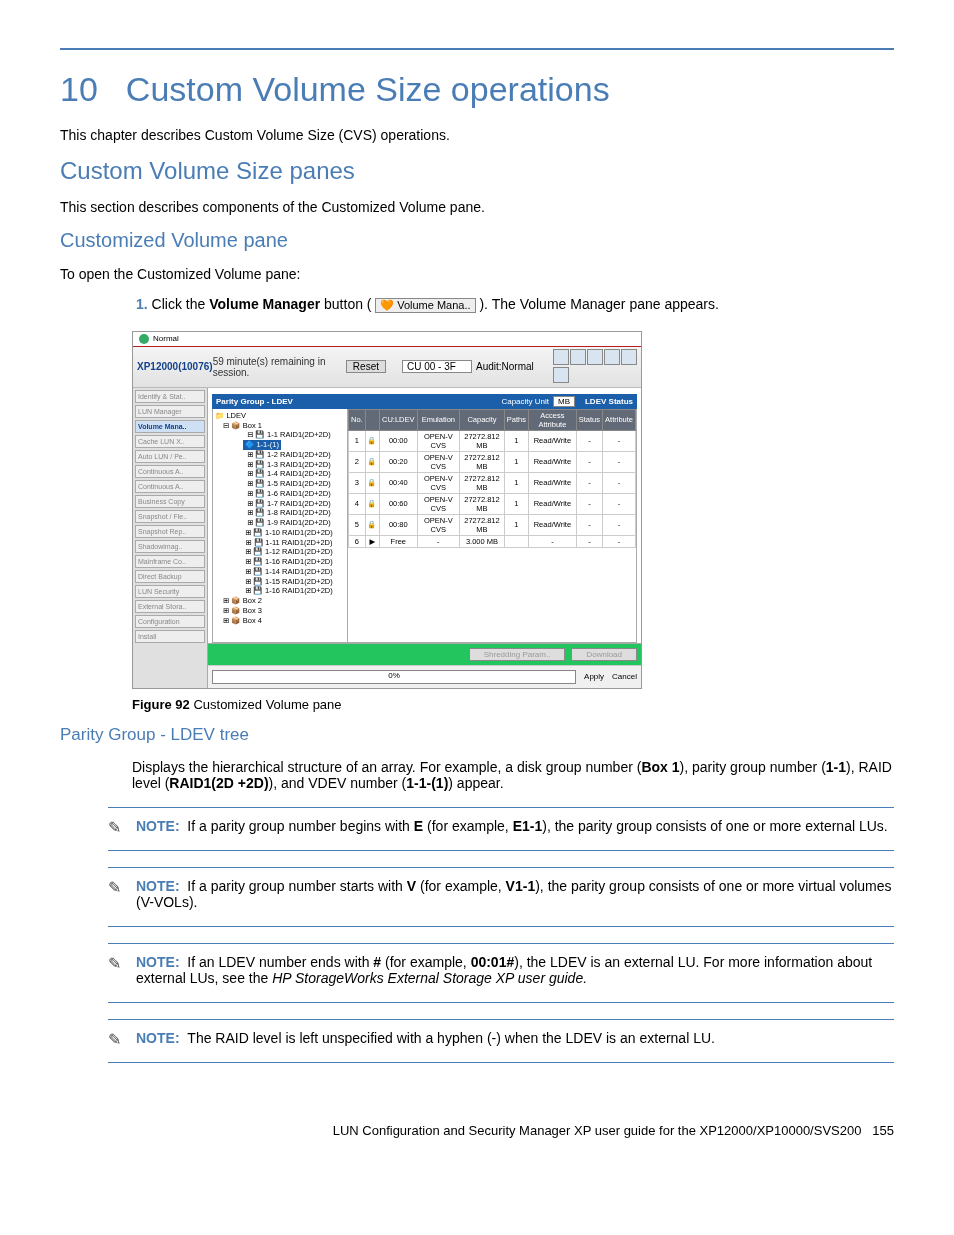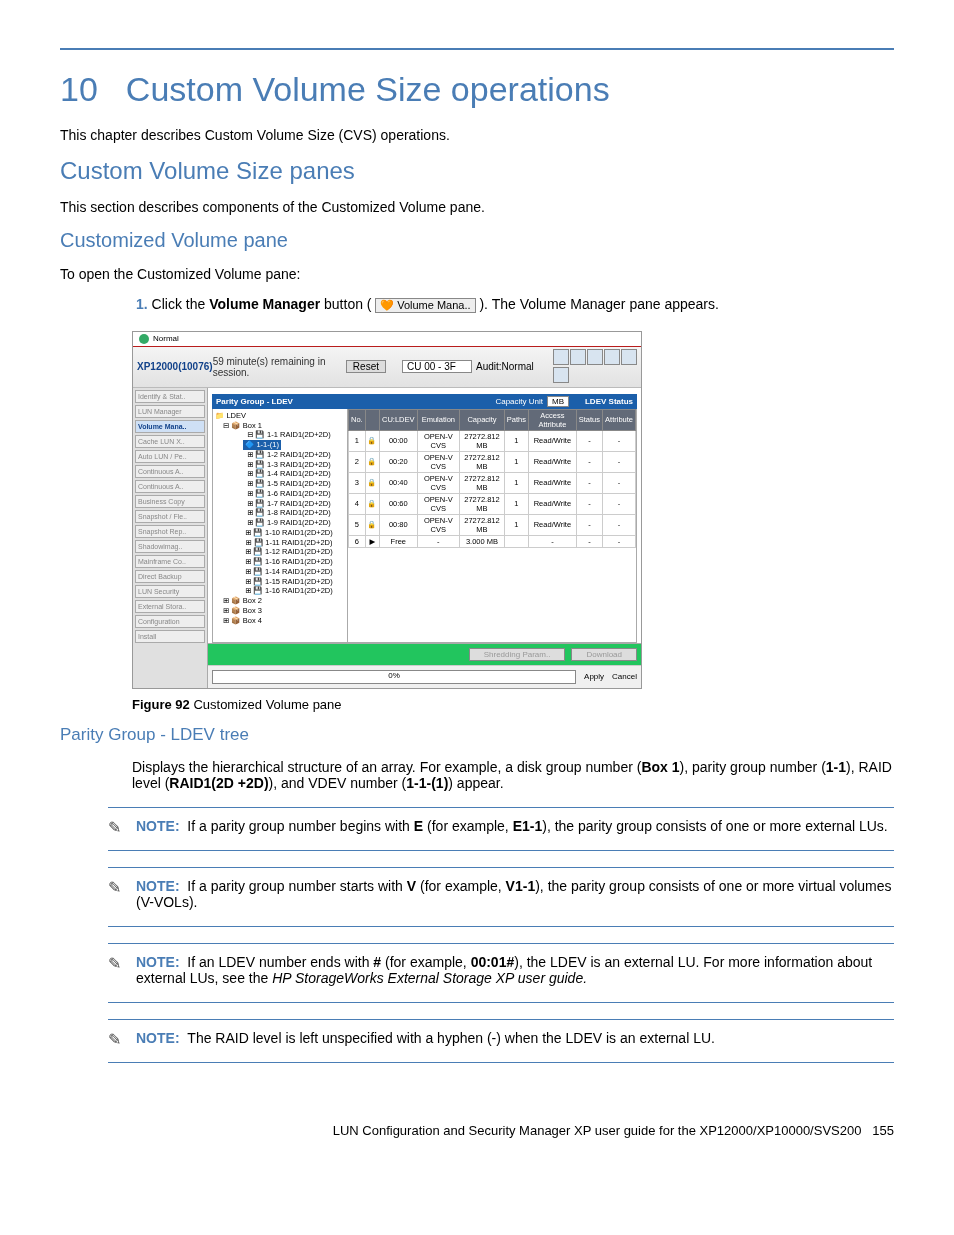--- a/index.html
+++ b/index.html
@@ -156,21 +156,21 @@
     border-bottom:none; color:#666; font-size:8px;
   }
   .shot .tabs .tab.active { background:#1b5faa; color:#fff;}
   .shot .panelHeader {
     background:#1b5faa; color:#fff; display:flex; align-items:center;
     padding:2px 4px; font-size:8px; margin:6px 4px 0 4px;
   }
   .shot .panelHeader .phlabel { flex:1; font-weight:bold;}
   .shot .panelHeader .phcap { margin-right:4px;}
   .shot .panelHeader .phsel {
-    border:1px solid #888; background:#fff; color:#000; padding:0 4px; margin-right:16px;
+    border:1px solid #888; background:#fff; color:#000; padding:0 4px; margin-right:10px;
   }
   .shot .panelBody { flex:1; display:flex; margin:0 4px; border:1px solid #aaa; border-top:none; overflow:hidden;}
   .shot .tree {
     width:130px; border-right:1px solid #aaa; padding:2px; overflow:hidden;
     background:#fff; font-size:7.5px; line-height:1.3;
   }
   .shot .tree .node { white-space:nowrap; }
   .shot .tree .i1 { padding-left:8px;}
   .shot .tree .i2 { padding-left:18px;text-align:center;}
   .shot .tree .i3 { padding-left:28px;}

